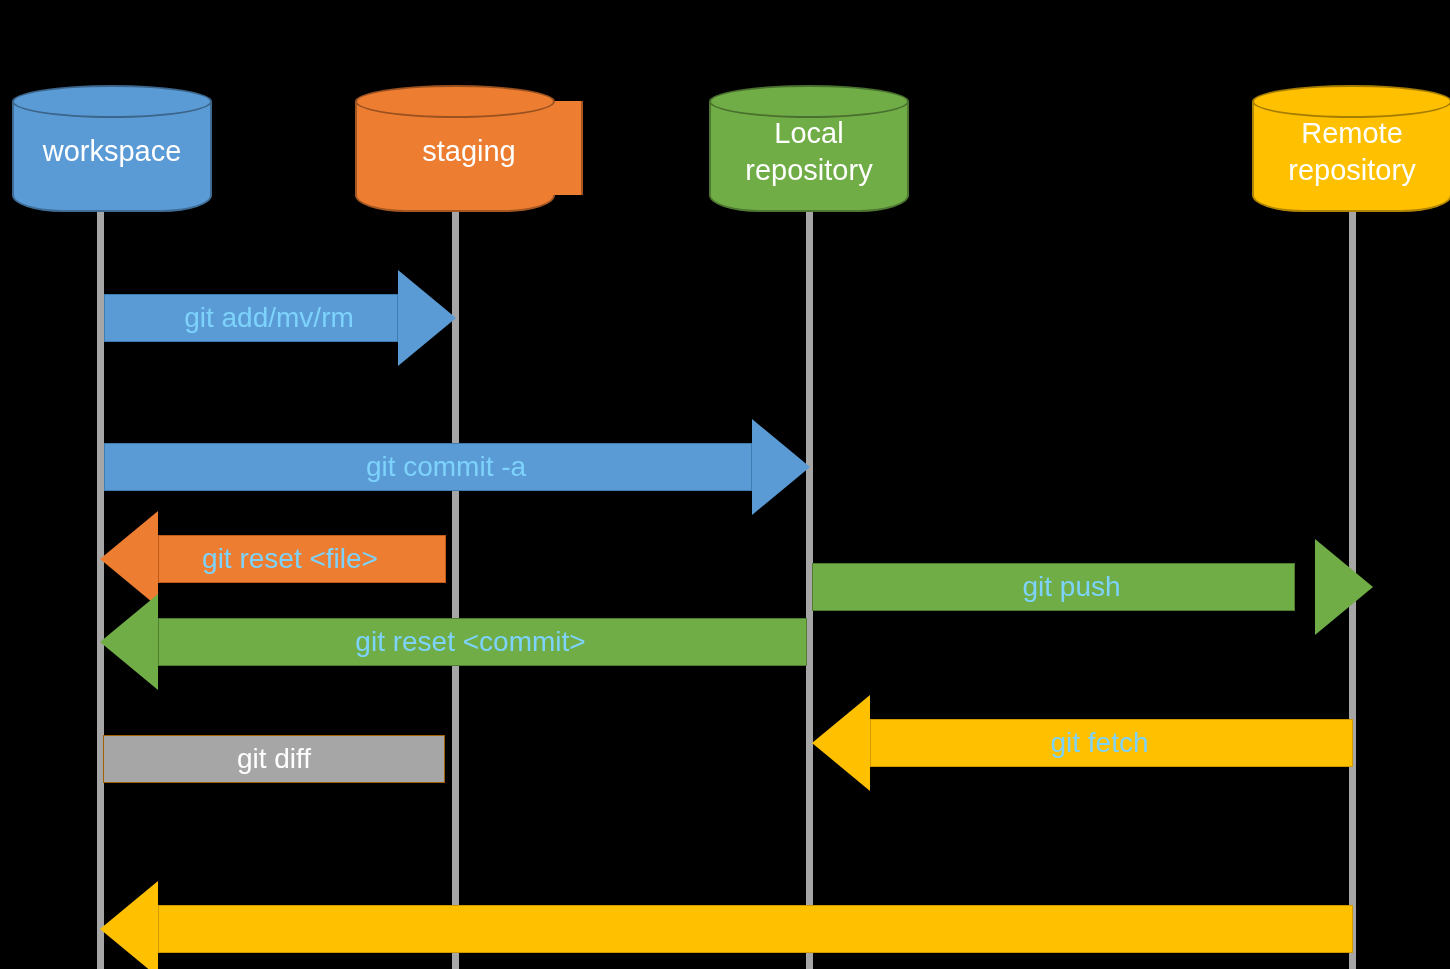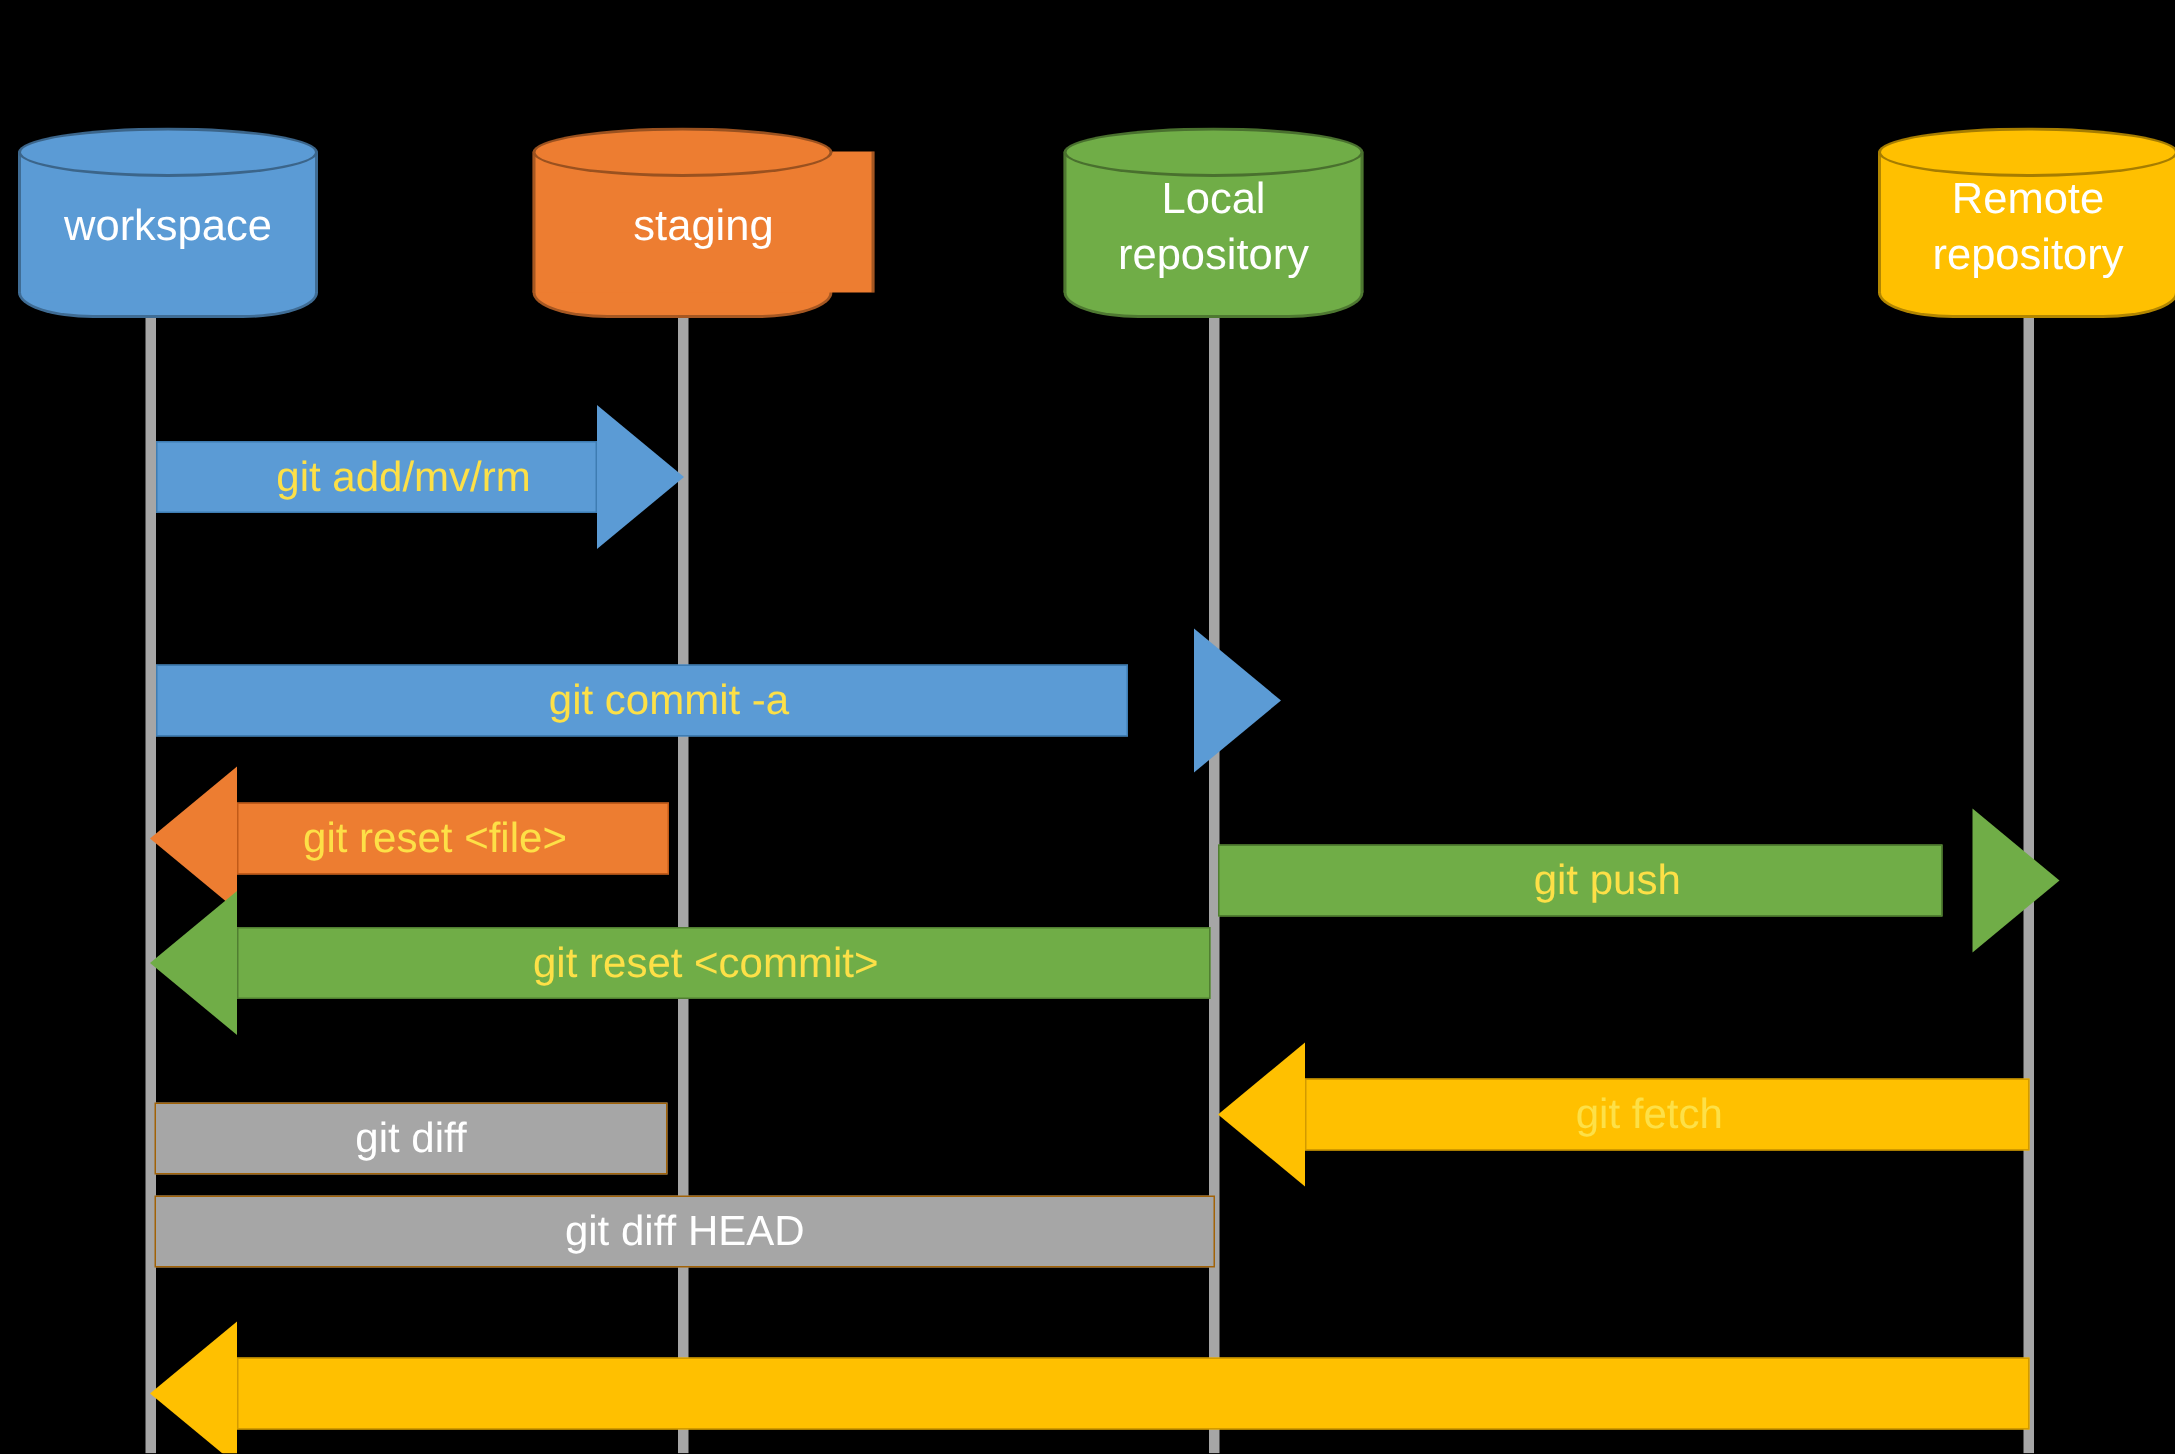--- a/index.html
+++ b/index.html
@@ -100,21 +100,21 @@
     height: 0;
     border-top: 48px solid transparent;
     border-bottom: 48px solid transparent;
   }
   .arrow .lbl {
     position: absolute;
     top: 24px;
     height: 48px;
     line-height: 48px;
     text-align: center;
-    color: #fde047;
+    color: #7dd3fc;
     font-size: 28px;
     white-space: nowrap;
     z-index: 3;
   }
 
   
   .arrow.right .bar  { left: 0; }
   .arrow.right .head { right: 0; }
   
   .arrow.left  .bar  { right: 0; }
@@ -156,21 +156,21 @@
   <div class="lifeline" style="left:806px;"></div>
   <div class="lifeline" style="left:1349px;"></div>
 
   <div class="arrow right a-blue" style="left:104px; top:270px; width:352px; height:96px;">
     <div class="bar" style="width:294px;"></div>
     <div class="head"></div>
     <div class="lbl" style="left:0; width:330px;">git add/mv/rm</div>
   </div>
 
 
-  <div class="arrow right a-blue" style="left:104px; top:419px; width:706px; height:96px;padding-left:44px;">
+  <div class="arrow right a-blue" style="left:104px; top:419px; width:706px; height:96px;">
     <div class="bar" style="width:648px;"></div>
     <div class="head"></div>
     <div class="lbl" style="left:0; width:684px;">git commit -a</div>
   </div>
 
   <div class="arrow left a-orange" style="left:100px; top:511px; width:346px; height:96px;">
     <div class="bar" style="width:288px;"></div>
     <div class="head"></div>
     <div class="lbl" style="left:34px; width:312px;">git reset &lt;file&gt;</div>
   </div>
@@ -188,21 +188,20 @@
   </div>
 
   <div class="arrow left a-yellow" style="left:812px; top:695px; width:541px; height:96px;">
     <div class="bar" style="width:483px;"></div>
     <div class="head"></div>
     <div class="lbl" style="left:34px; width:507px;">git fetch</div>
   </div>
 
   <div class="plainbar" style="left:103px; top:735px; width:342px;">git diff</div>
 
-  <div class="plainbar" style="left:103px; top:797px; width:707px;">git diff HEAD</div>
 
   <div class="arrow left a-yellow" style="left:100px; top:881px; width:1253px; height:96px;">
     <div class="bar" style="width:1195px;"></div>
     <div class="head"></div>
   </div>
 
   <div class="cyl" style="left:12px; top:85px;">
     <div class="bottom c-blue"></div>
     <div class="body c-blue"></div>
     <div class="top c-blue"></div>

